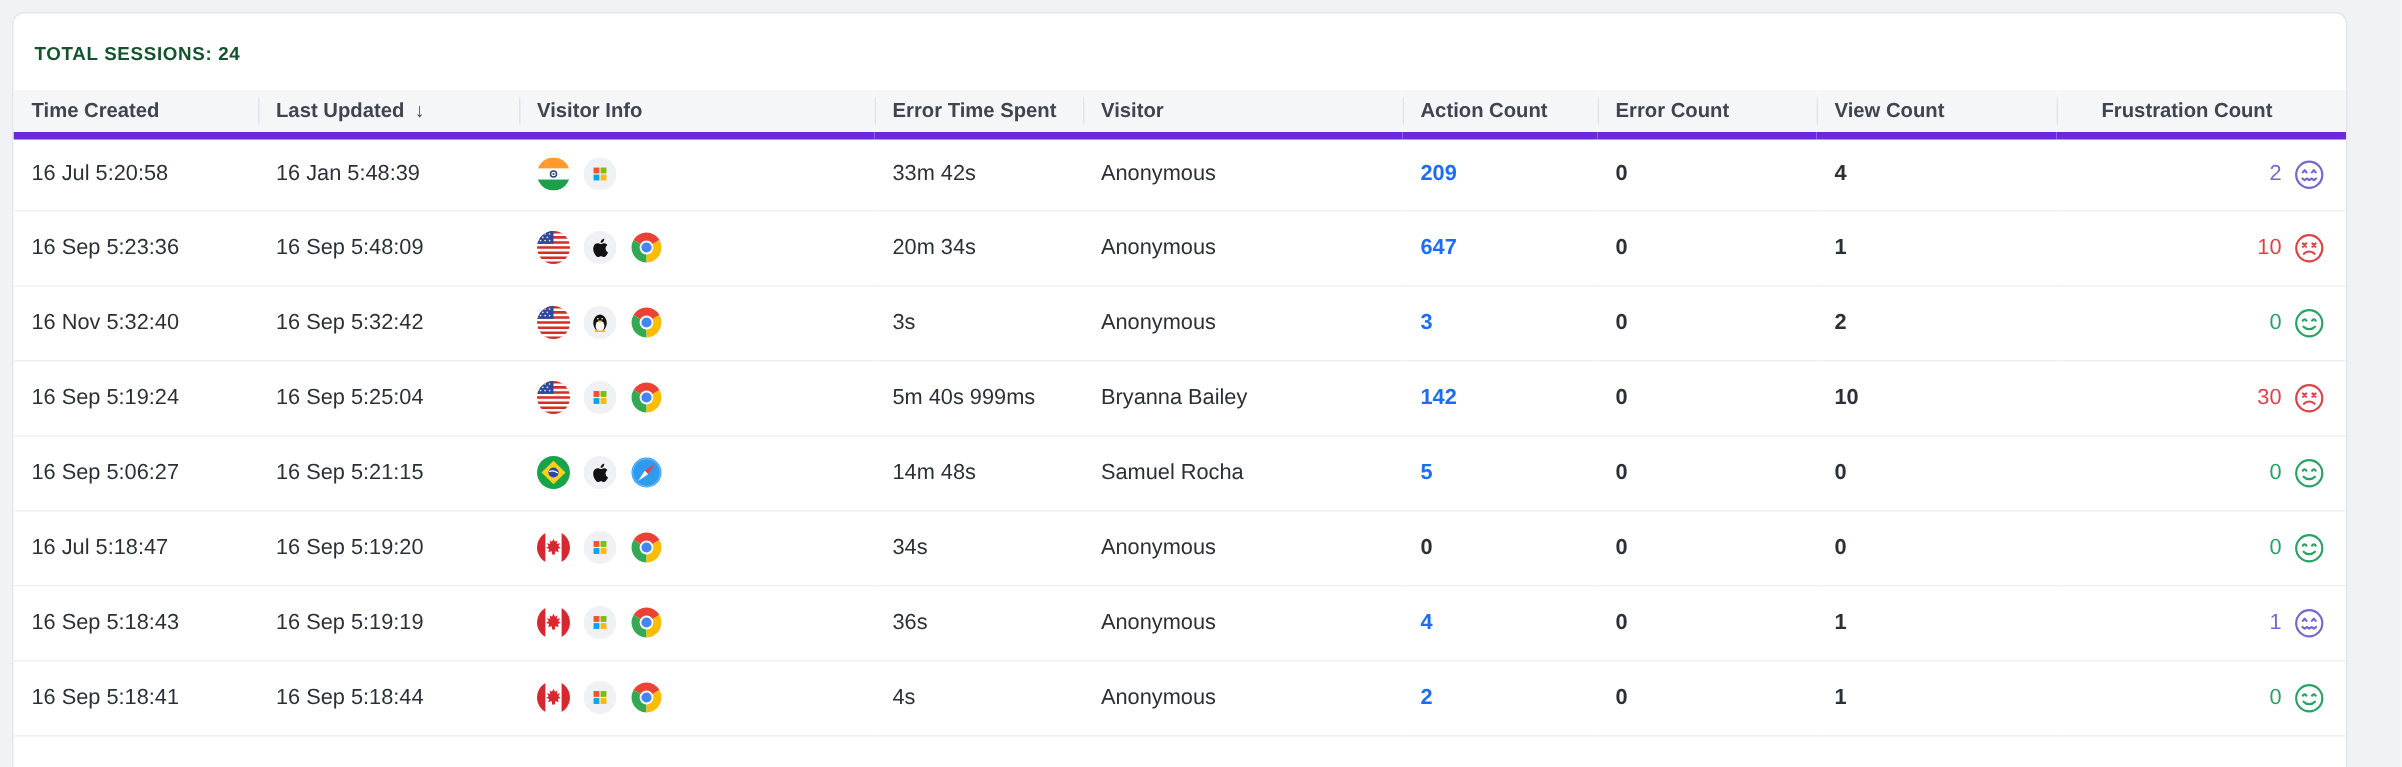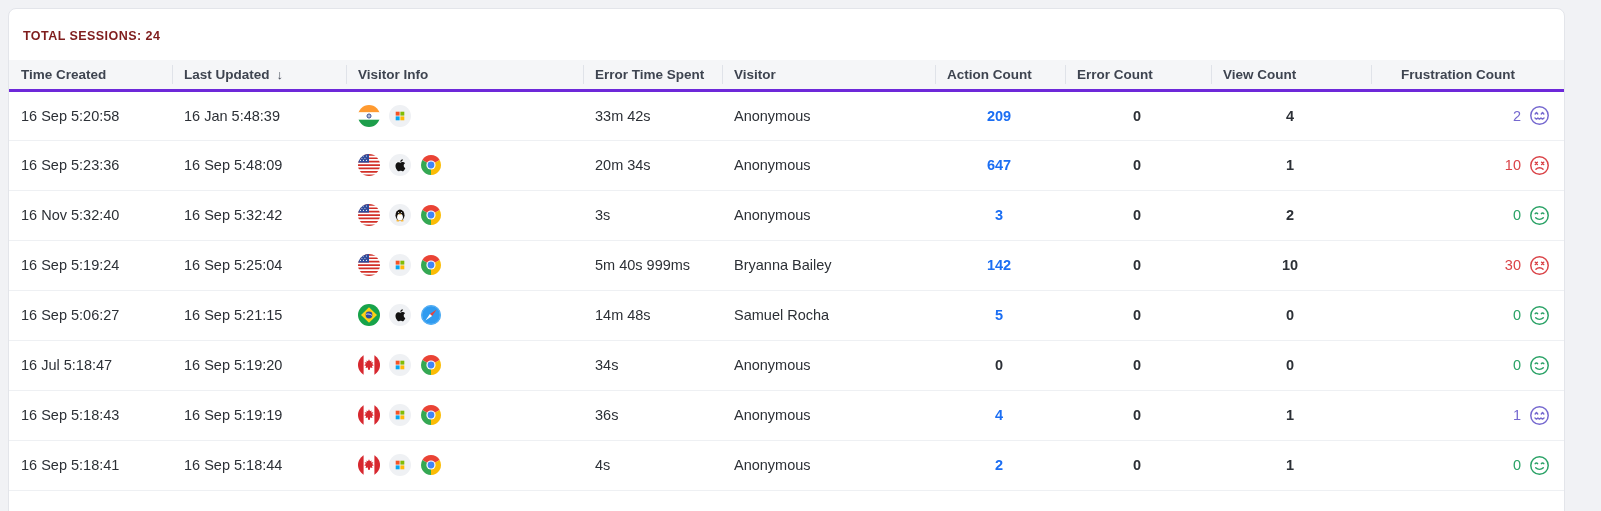--- a/index.html
+++ b/index.html
@@ -10,44 +10,44 @@
     -webkit-font-smoothing:antialiased;
   }
   .card{
     position:absolute;left:8px;top:8px;width:1557px;height:640px;
     background:#fff;border:1px solid #e3e5ea;border-radius:8px;
     box-sizing:border-box;overflow:hidden;
   }
   .card-header{
     padding:20px 14px 17px 14px;
     font-size:12.5px;font-weight:700;letter-spacing:.45px;
-    color:#7f1d1d;
+    color:#14532d;
   }
   table{border-collapse:collapse;table-layout:fixed;width:100%}
   col.c1{width:163px} col.c2{width:174px} col.c3{width:237px}
   col.c4{width:139px} col.c5{width:213px} col.c6{width:130px}
   col.c7{width:146px} col.c8{width:160px} col.c9{width:auto}
   thead th{
     background:#f5f6f8;height:30px;box-sizing:border-box;
     text-align:left;font-size:13.5px;font-weight:700;color:#3e4450;
-    padding:6px 12px;border-bottom:3px solid #6d28d9;
+    padding:6px 12px;border-bottom:5px solid #6d28d9;
     position:relative;white-space:nowrap;cursor:pointer;
   }
   thead th + th::before{
     content:'';position:absolute;left:0;top:5px;bottom:5px;width:1px;background:#e0e3e9;
   }
   thead th.col-frustration_count{padding-left:30px}
   .sort-arrow{margin-left:7px;font-size:13px;font-weight:400;color:#454c59}
   tbody td{
     height:50px;box-sizing:border-box;border-bottom:1px solid #eef0f3;
     font-size:14.5px;color:#2c3036;padding:0 12px;white-space:nowrap;
     background:#fff;
   }
   tbody tr{cursor:pointer}
-  td.num{text-align:center;font-weight:700;padding-right:14px}
+  td.num{text-align:left;font-weight:700;padding-right:14px}
   .count{font-weight:700}
   .count.link{color:var(--action-link);}
   .icons{display:flex;align-items:center;gap:9px}
   .avatar-icon{width:22px;height:22px;display:inline-flex}
   .avatar-icon svg{width:22px;height:22px;display:block}
   .frus{display:flex;align-items:center;justify-content:flex-end;gap:8px;padding-right:2px}
   .fnum{font-size:14.5px}
   .mood-icon{width:21px;height:21px;display:inline-flex}
   .mood-icon svg{width:21px;height:21px;display:block}
   .mood-happy{color:var(--frus-happy)}
@@ -79,21 +79,21 @@
           <th class="col-trace_time_spent"><span>Error Time Spent</span></th>
           <th class="col-visitor"><span>Visitor</span></th>
           <th class="col-action_count"><span>Action Count</span></th>
           <th class="col-error_count"><span>Error Count</span></th>
           <th class="col-view_count"><span>View Count</span></th>
           <th class="col-frustration_count"><span>Frustration Count</span></th>
         </tr>
       </thead>
     <tbody id="body-rows">
         <tr>
-          <td class="col-time_created"><span>16 Sep 5:20:58</span></td>
+          <td class="col-time_created"><span>16 Jul 5:20:58</span></td>
           <td class="col-last_updated"><span>16 Jan 5:48:39</span></td>
           <td class="col-visitor_info">
             <div class="icons">
               <span class="avatar-icon">
                 <svg viewBox="0 0 22 22">
                   <clipPath id="cf">
                     <circle cx="11" cy="11" r="11"></circle>
                   </clipPath>
                   <g clip-path="url(#cf)">
                     <rect width="22" height="7.4" fill="#ff9a30"></rect>

